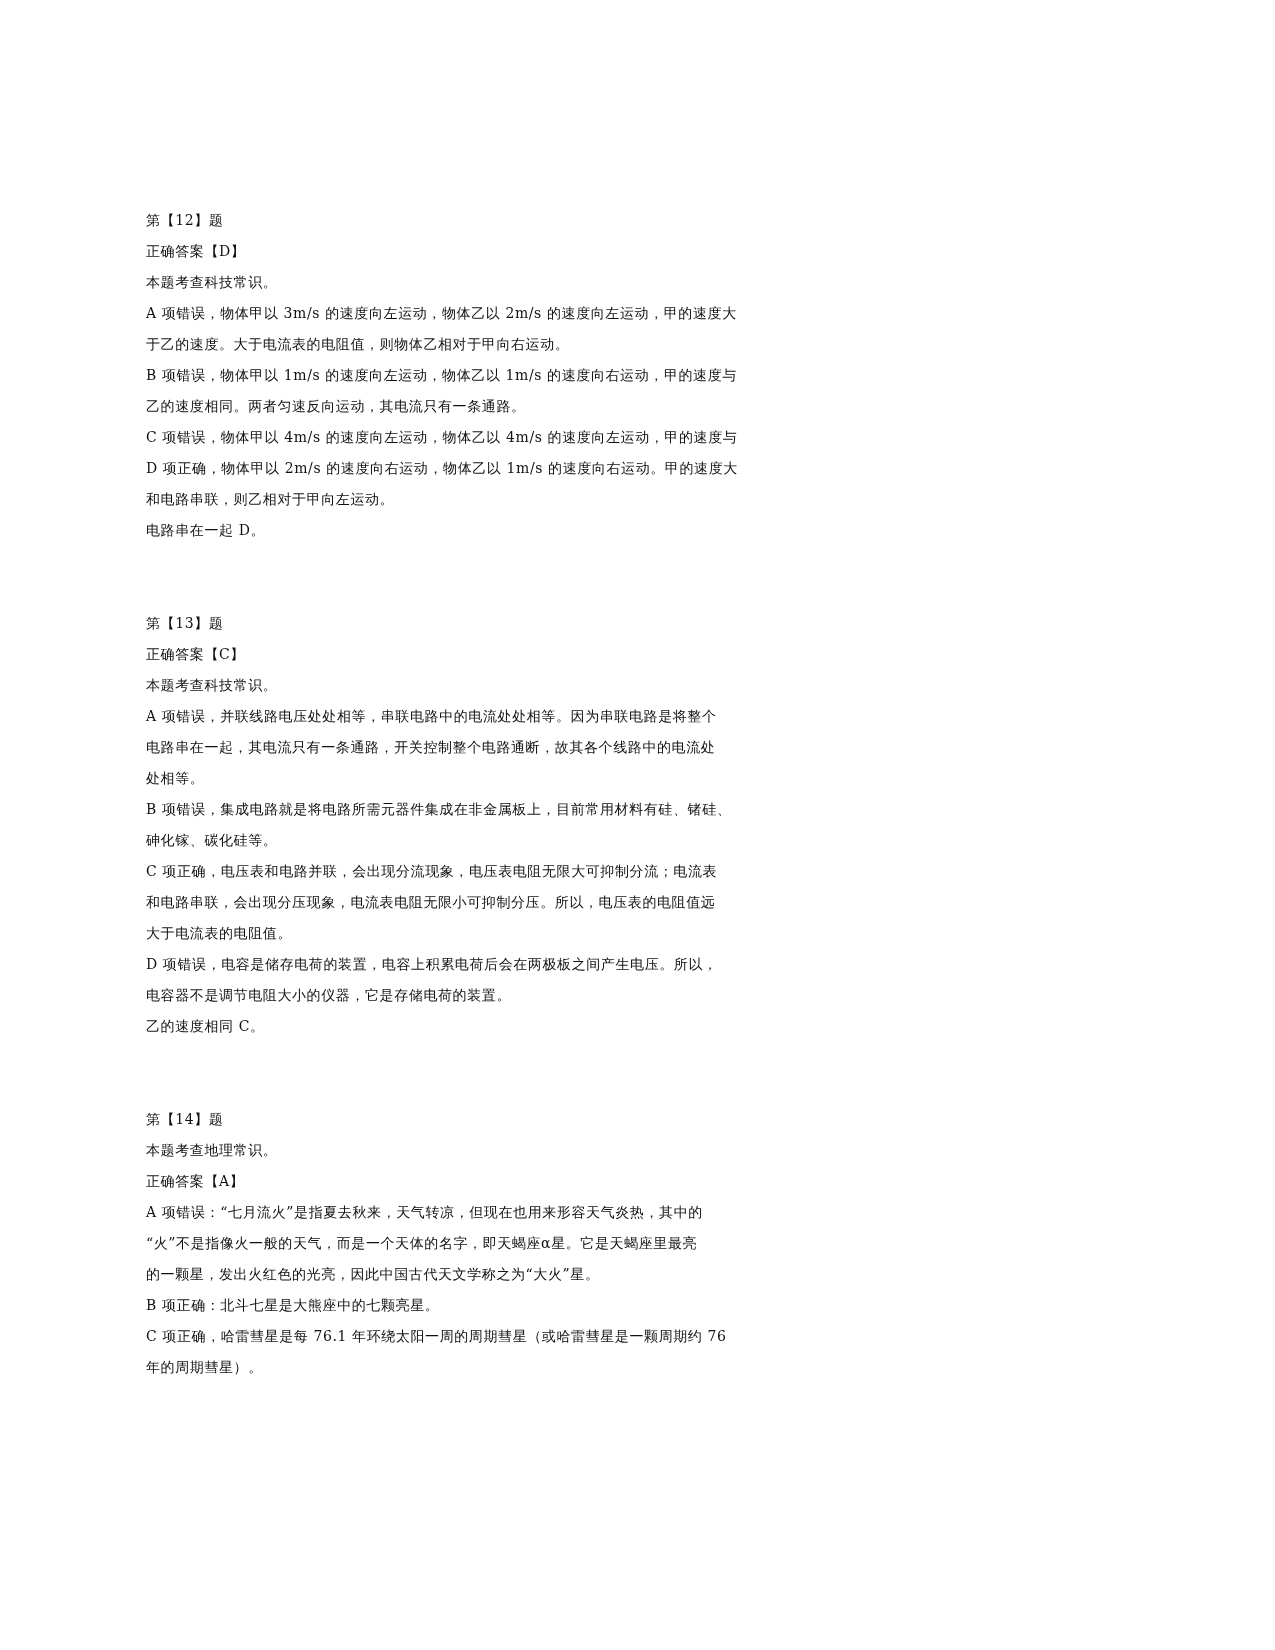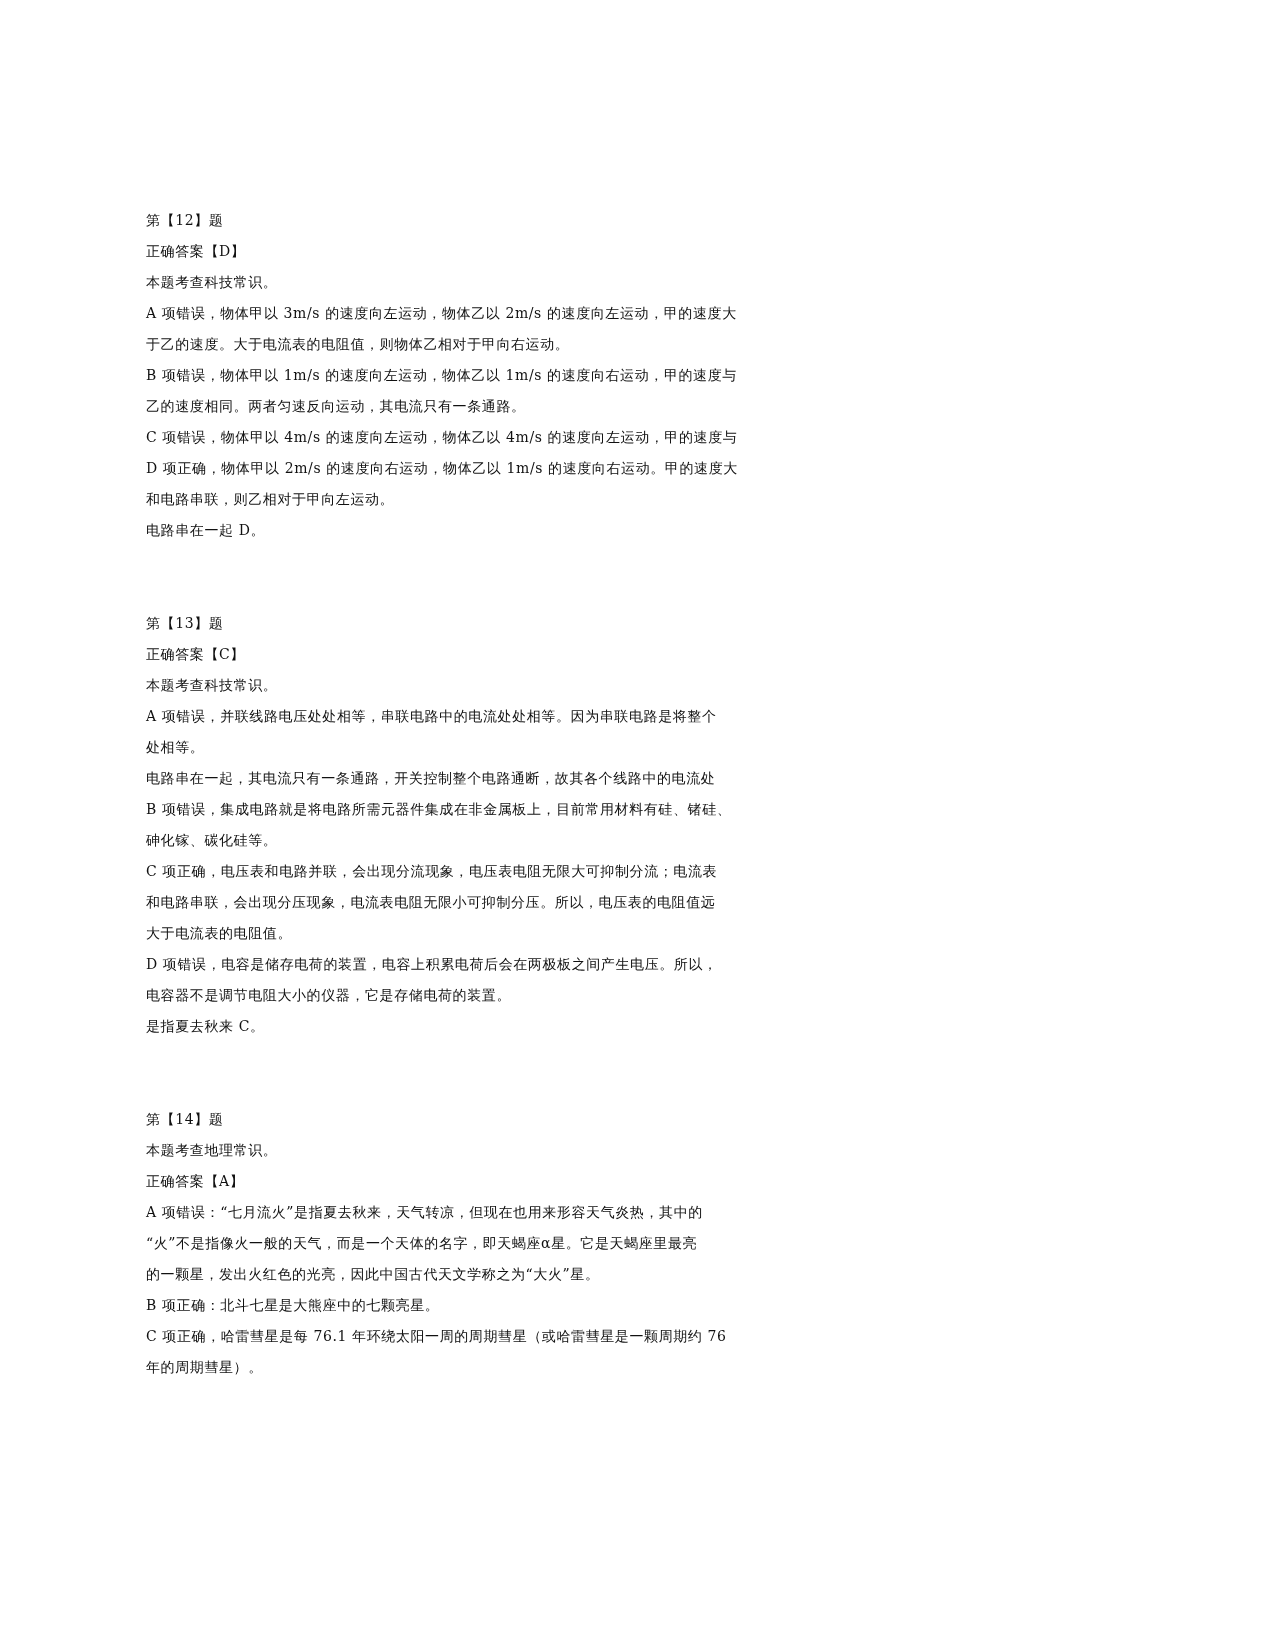--- a/index.html
+++ b/index.html
@@ -45,30 +45,30 @@
     <div class="line">D 项正确，物体甲以 2m/s 的速度向右运动，物体乙以 1m/s 的速度向右运动。甲的速度大</div>
     <div class="line">和电路串联，则乙相对于甲向左运动。</div>
     <div class="line">电路串在一起 D。</div>
   </div>
 
   <div class="question">
     <div class="line">第【13】题</div>
     <div class="line">正确答案【C】</div>
     <div class="line">本题考查科技常识。</div>
     <div class="line">A 项错误，并联线路电压处处相等，串联电路中的电流处处相等。因为串联电路是将整个</div>
+    <div class="line">电路串在一起，其电流只有一条通路，开关控制整个电路通断，故其各个线路中的电流处</div>
     <div class="line">处相等。</div>
-    <div class="line">电路串在一起，其电流只有一条通路，开关控制整个电路通断，故其各个线路中的电流处</div>
     <div class="line">B 项错误，集成电路就是将电路所需元器件集成在非金属板上，目前常用材料有硅、锗硅、</div>
     <div class="line">砷化镓、碳化硅等。</div>
     <div class="line">C 项正确，电压表和电路并联，会出现分流现象，电压表电阻无限大可抑制分流；电流表</div>
     <div class="line">和电路串联，会出现分压现象，电流表电阻无限小可抑制分压。所以，电压表的电阻值远</div>
     <div class="line">大于电流表的电阻值。</div>
     <div class="line">D 项错误，电容是储存电荷的装置，电容上积累电荷后会在两极板之间产生电压。所以，</div>
     <div class="line">电容器不是调节电阻大小的仪器，它是存储电荷的装置。</div>
-    <div class="line">是指夏去秋来 C。</div>
+    <div class="line">乙的速度相同 C。</div>
   </div>
 
   <div class="question">
     <div class="line">第【14】题</div>
     <div class="line">本题考查地理常识。</div>
     <div class="line">正确答案【A】</div>
     <div class="line">A 项错误：“七月流火”是指夏去秋来，天气转凉，但现在也用来形容天气炎热，其中的</div>
     <div class="line">“火”不是指像火一般的天气，而是一个天体的名字，即天蝎座α星。它是天蝎座里最亮</div>
     <div class="line">的一颗星，发出火红色的光亮，因此中国古代天文学称之为“大火”星。</div>
     <div class="line">B 项正确：北斗七星是大熊座中的七颗亮星。</div>

